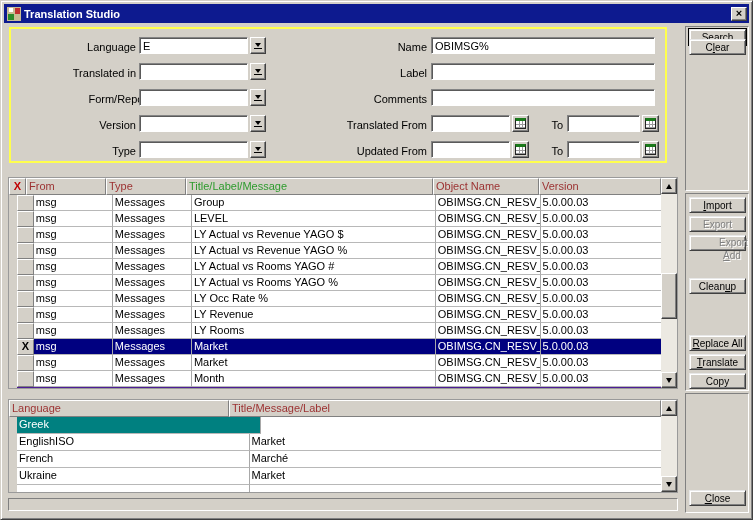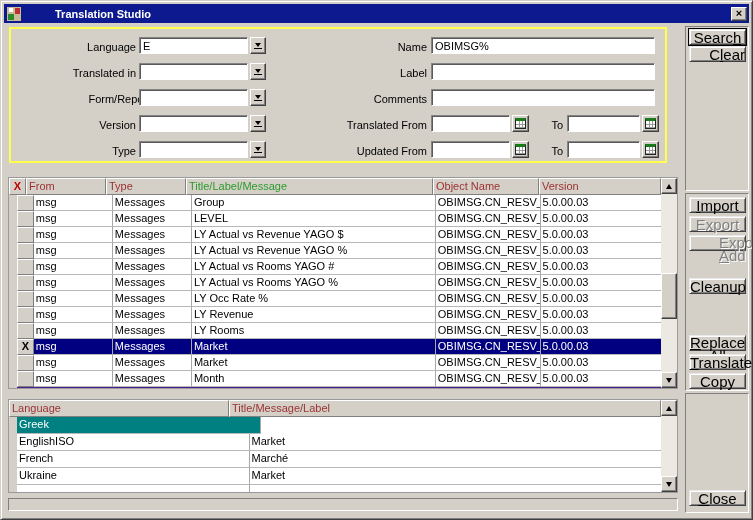--- a/index.html
+++ b/index.html
@@ -2,21 +2,21 @@
 <html><head>
 <meta charset="utf-8">
 <style>
   html,body{margin:0;padding:0;background:#808080;}
   *{box-sizing:border-box;font-family:"Liberation Sans",sans-serif;}
   .window{position:relative;width:753px;height:520px;background:#d4d0c8;
     border:1px solid #404040;border-top-color:#d4d0c8;border-left-color:#d4d0c8;
     box-shadow:inset 1px 1px 0 #fff, inset -1px -1px 0 #808080;overflow:hidden;}
   
   .titlebar{position:absolute;left:3px;top:3px;right:3px;height:19px;background:#0d1a8f;
-    display:flex;align-items:center;padding:0 2px;gap:31px;}
+    display:flex;align-items:center;padding:0 2px;}
   .app-icon{width:14px;height:14px;position:relative;margin:0 3px 0 1px;background:#c8bc94;flex:0 0 auto;}
   .app-icon .i1{position:absolute;left:1px;bottom:1px;width:6px;height:6px;background:#2a8a2a;}
   .app-icon .i2{position:absolute;right:1px;top:1px;width:5px;height:6px;background:#c03030;}
   .app-icon .i3{position:absolute;left:2px;top:1px;width:4px;height:4px;background:#fff;}
   .title-text{color:#fff;font-size:11px;font-weight:bold;flex:1;white-space:nowrap;}
   .tclose{width:16px;height:14px;background:#d4d0c8;border:1px solid;border-color:#fff #404040 #404040 #fff;
     box-shadow:inset -1px -1px 0 #808080;font-size:11px;font-weight:bold;line-height:11px;
     display:flex;align-items:center;justify-content:center;padding:0;cursor:default;}
   
   .searchbox{position:absolute;left:8px;top:26px;width:658px;height:136px;border:2px solid #ffff4d;}
@@ -33,21 +33,21 @@
     display:flex;align-items:center;justify-content:center;padding:0;}
   .cal{width:11px;height:11px;border:1px solid #222;border-top:3px solid #1a7a1a;background:#fff;
     background-image:linear-gradient(#9a9a9a 0 0),linear-gradient(#9a9a9a 0 0),
       linear-gradient(90deg,#9a9a9a 0 0),linear-gradient(90deg,#9a9a9a 0 0);
     background-size:1px 100%,1px 100%,100% 1px,100% 1px;
     background-position:3px 0,6px 0,0 3px,0 6px;background-repeat:no-repeat;}
   
   .frame{position:absolute;left:684px;width:64px;border:1px solid;border-color:#808080 #fff #fff #808080;}
   .btn{position:absolute;left:688px;width:57px;height:16px;background:#d4d0c8;border:1px solid;
     border-color:#e8e8e8 #404040 #404040 #e8e8e8;box-shadow:inset 1px 1px 0 #fff,inset -1px -1px 0 #808080;
-    font-size:15px;color:#000;text-align:center;padding:0;line-height:13px;cursor:default;}
+    font-size:10px;color:#000;text-align:center;padding:0;line-height:13px;cursor:default;}
   .btn.default{outline:1px solid #000;}
   .btn:disabled,.btn.disabled{color:#808080;text-shadow:1px 1px 0 #fff;}
   .u{text-decoration:underline;}
   
   .grid{position:absolute;left:7px;width:670px;border:1px solid #9a9a9a;background:#d4d0c8;overflow:hidden;}
   .ghrow{position:absolute;left:0;top:0;height:17px;display:flex;}
   .gh{height:17px;background:#d4d0c8;border:1px solid;border-color:#fff #808080 #808080 #fff;
     font-size:11px;padding:1px 2px;overflow:hidden;white-space:nowrap;}
   .gh.red{color:#9c3232;} .gh.green{color:#2e9b2e;} .gh.xh{color:#c00000;font-weight:bold;text-align:center;}
   .rows{position:absolute;left:0;top:17px;right:16px;bottom:0;background:#4c1d95;overflow:hidden;margin-left:8px;}
@@ -313,21 +313,21 @@
     </div>
   </div>
 
   <div class="statusbar"></div>
 
   <div class="frame" style="top:25px;height:165px;"></div>
   <div class="frame" style="top:192px;height:198px;"></div>
   <div class="frame" style="top:392px;height:120px;"></div>
 
   <button class="btn default" style="top:28px;"><span>Searc</span><span class="u">h</span><span></span></button>
-  <button class="btn" style="top:45px;text-align:right;"><span>C</span><span class="u">l</span><span>ear</span></button>
+  <button class="btn" style="top:38px;"><span>C</span><span class="u">l</span><span>ear</span></button>
 
   <button class="btn" style="top:196px;"><span class="u">I</span><span>mport</span></button>
   <button class="btn disabled" style="top:215px;" disabled=""><span>Export</span></button>
   <button class="btn disabled" style="top:234px;padding-left:29px;" disabled=""><span>Export </span><span class="u">A</span><span>dd</span></button>
 
   <button class="btn" style="top:277px;"><span>Clean</span><span class="u">u</span><span>p</span></button>
 
   <button class="btn" style="top:334px;"><span class="u">R</span><span>eplace All</span></button>
   <button class="btn" style="top:353px;"><span class="u">T</span><span>ranslate</span></button>
   <button class="btn" style="top:372px;"><span>Copy</span></button>

